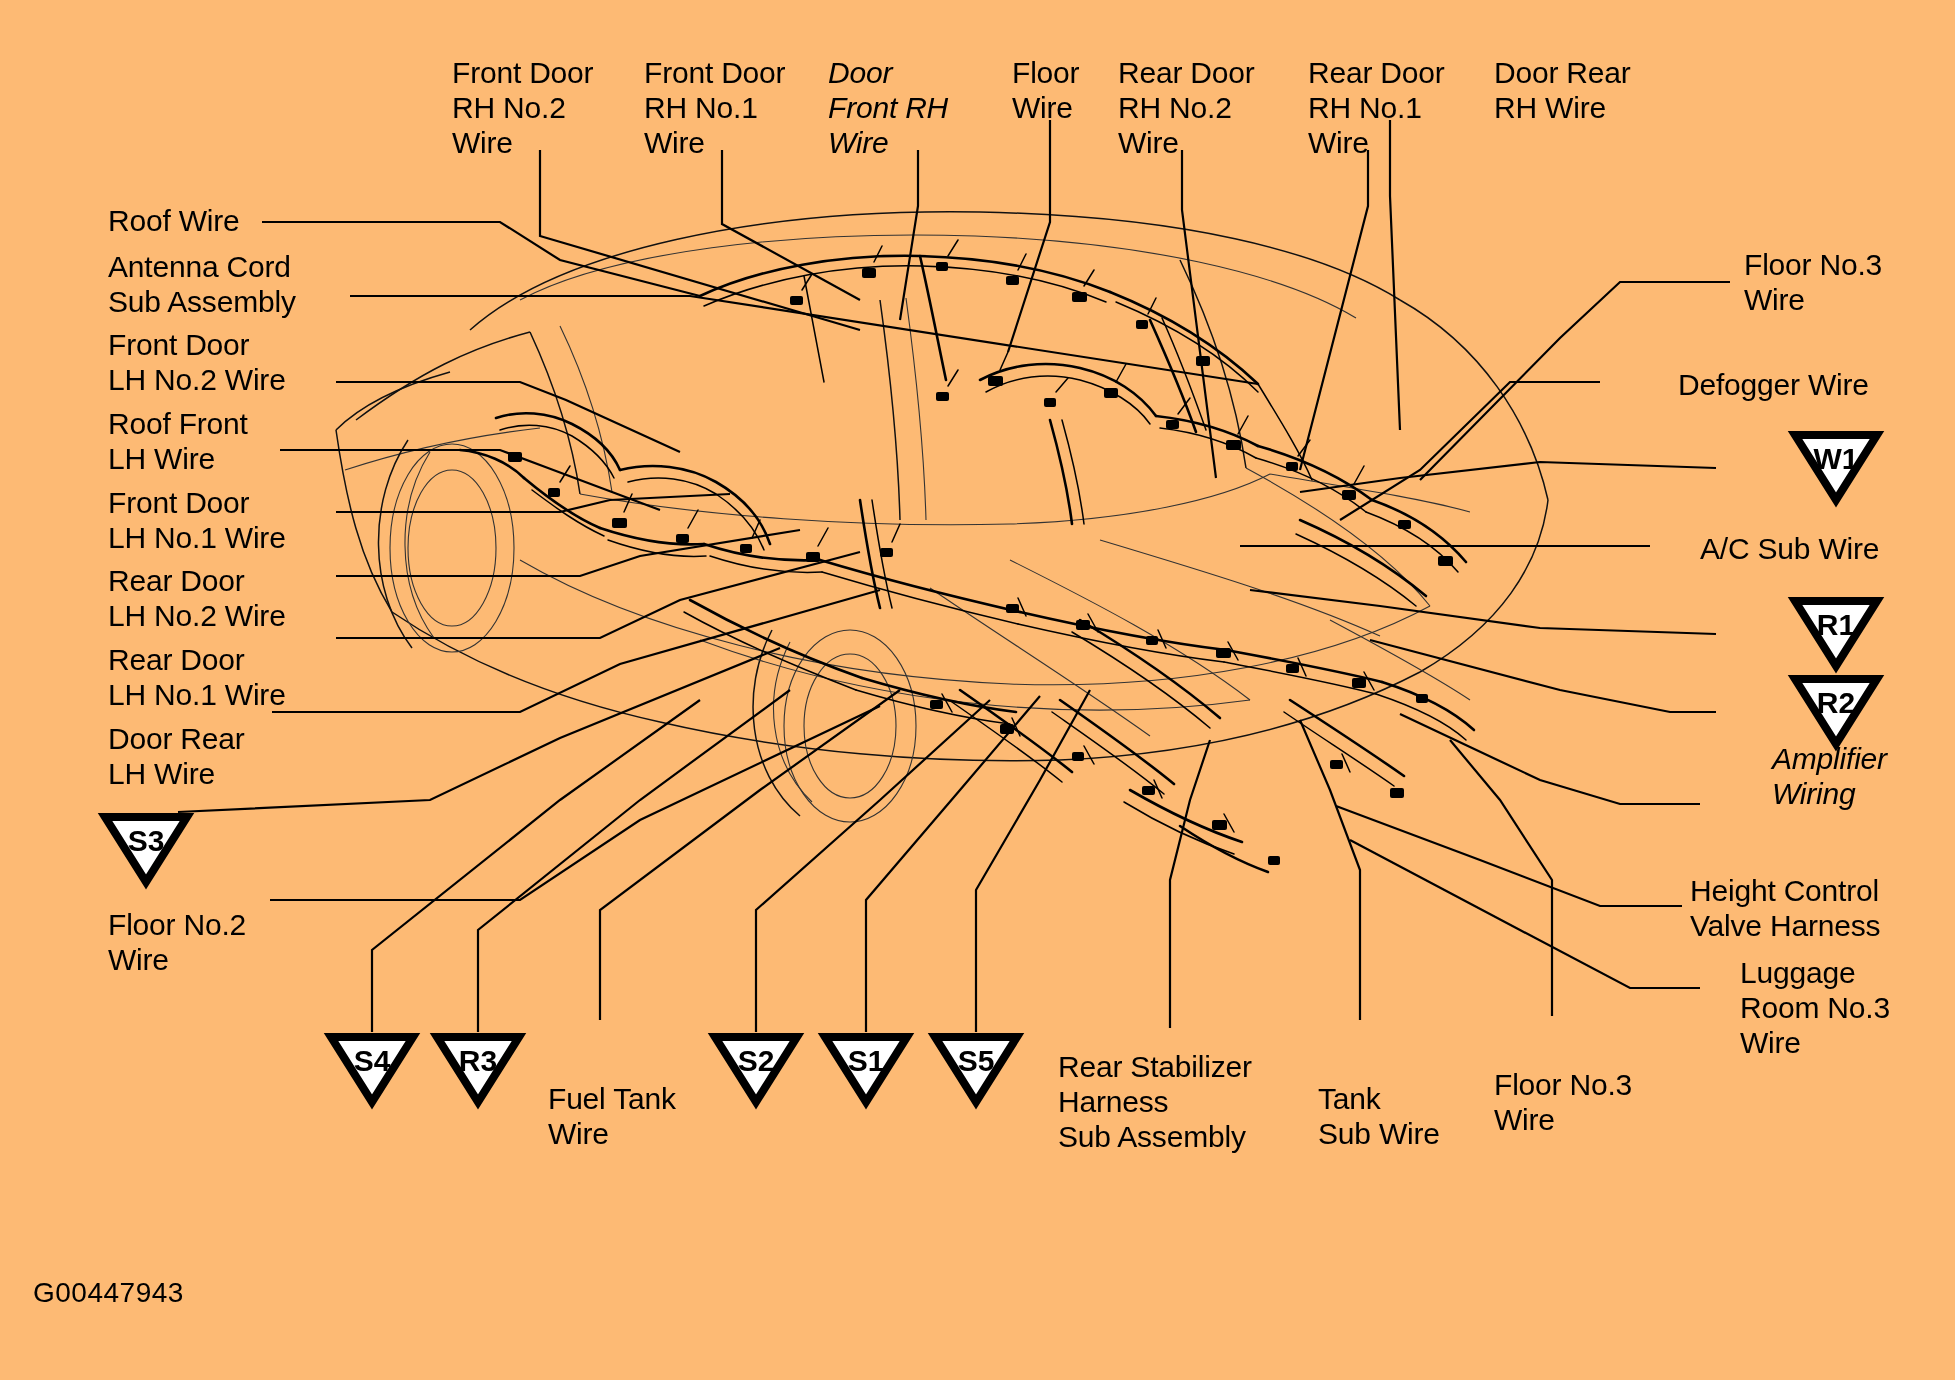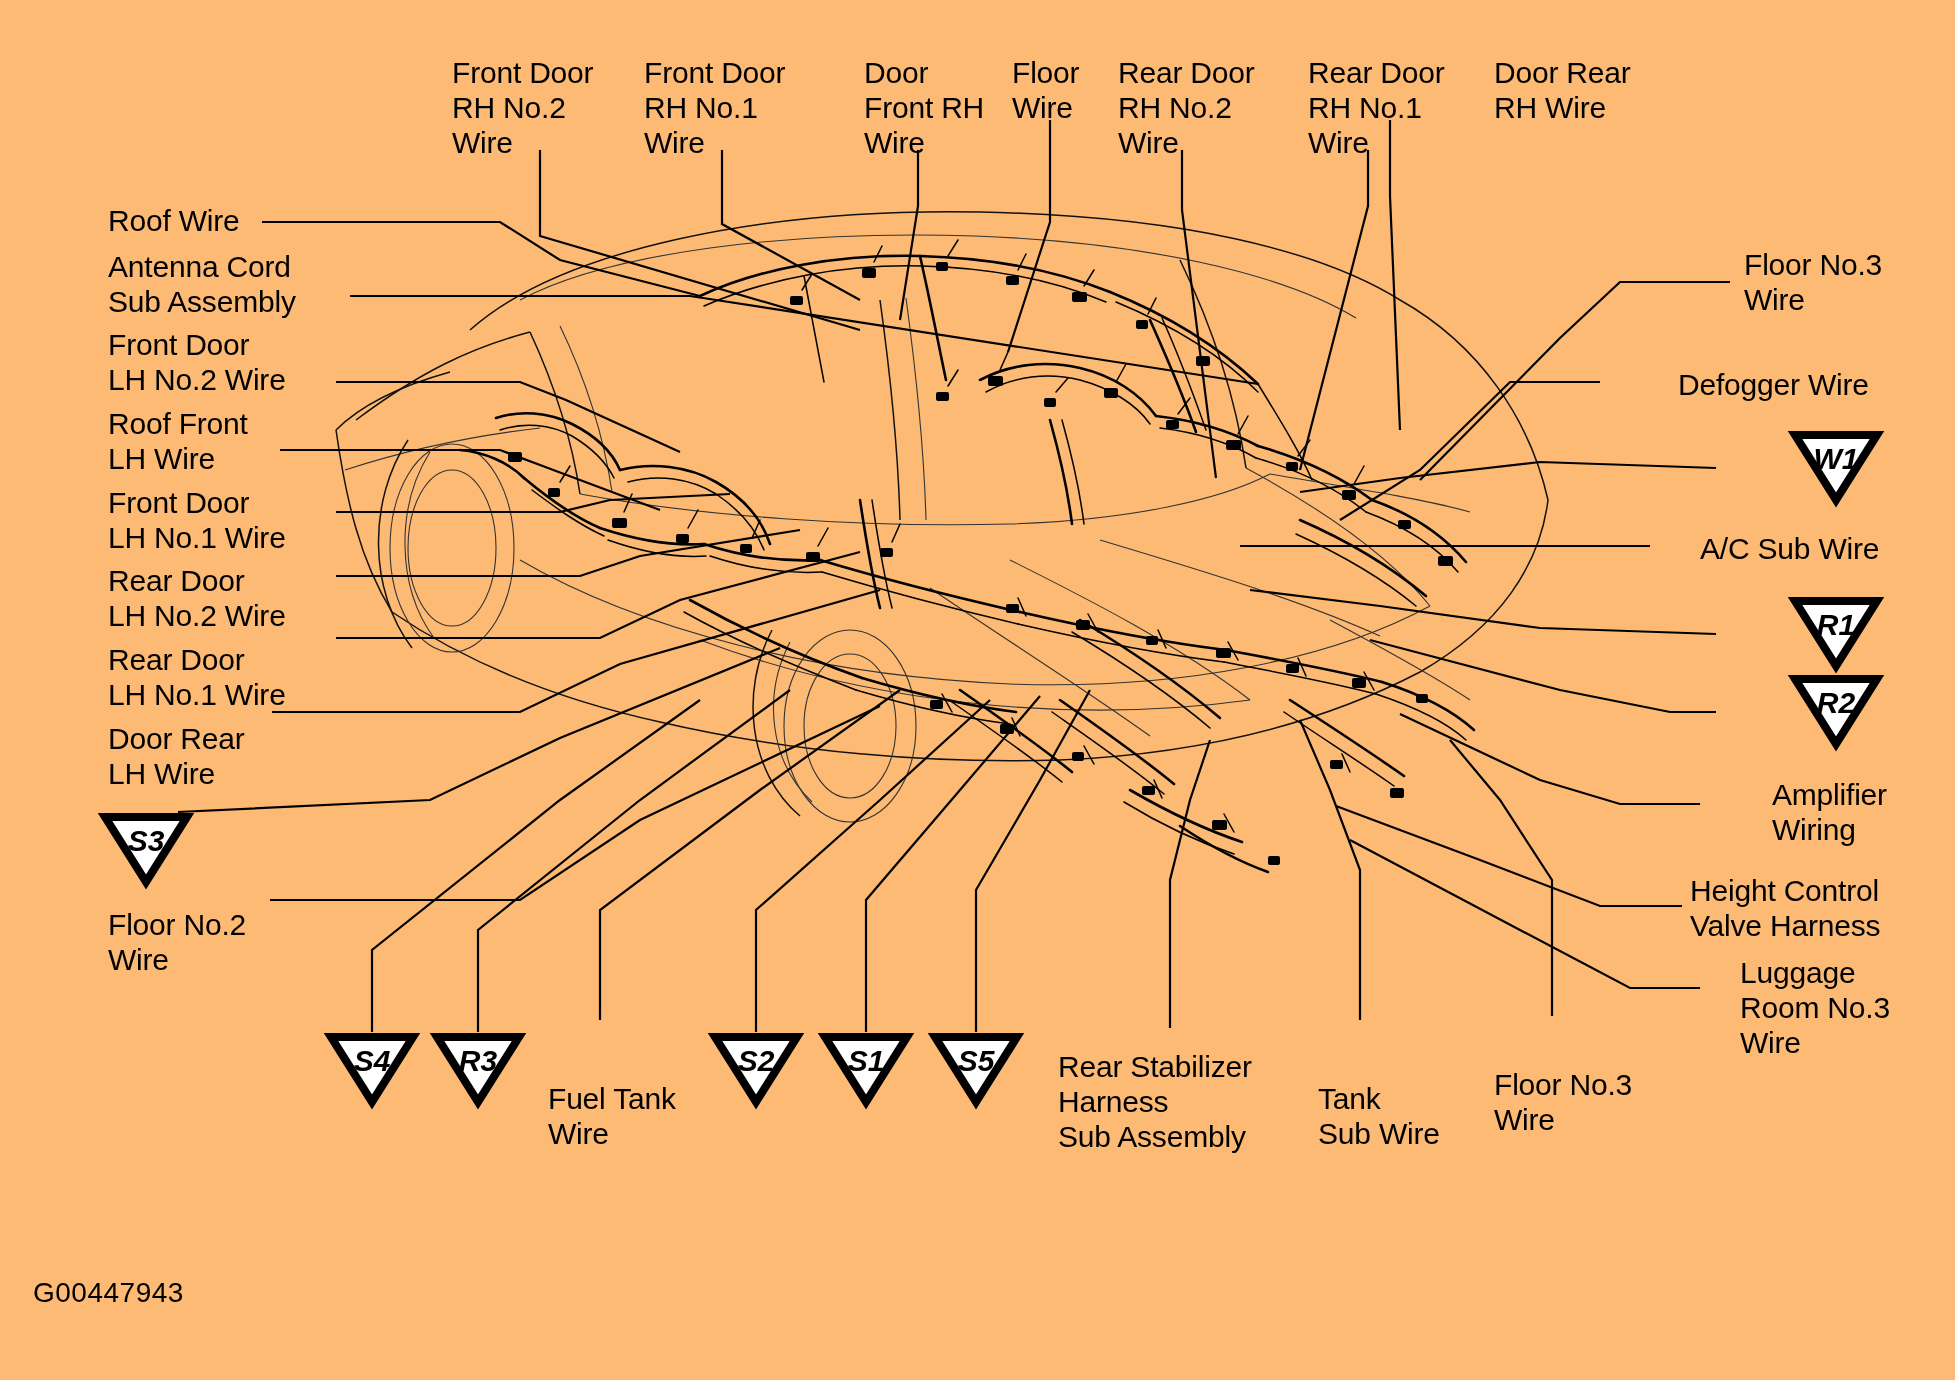--- a/index.html
+++ b/index.html
@@ -39,21 +39,20 @@
     font-size: 28px;
     letter-spacing: 0.5px;
     font-family: "Liberation Sans", sans-serif;
   }
 
   
   .tri-marker {
     position: absolute;
     width: 92px;
     height: 78px;
-    font-style: italic;
   }
   .tri-marker svg { display: block; overflow: visible; }
   .tri-marker .tri-text {
     font-family: "Liberation Sans", sans-serif;
     font-size: 30px;
     font-weight: bold;
     fill: #000;
     text-anchor: middle;
   }
 
@@ -320,21 +319,21 @@
     <path d="M1682 906 L1600 906 L1480 860 L1336 806"></path>
     <path d="M1700 988 L1630 988 L1520 930 L1350 840"></path>
   </svg>
 
   <div class="label" style="left:452px; top:56px;">Front  Door
 RH No.2
 Wire</div>
   <div class="label" style="left:644px; top:56px;">Front Door
 RH No.1
 Wire</div>
-  <div class="label" style="left:864px; top:56px;">Door
+  <div class="label" style="left:828px; top:56px;font-style:italic;">Door
 Front RH
 Wire</div>
   <div class="label" style="left:1012px; top:56px;">Floor
 Wire</div>
   <div class="label" style="left:1118px; top:56px;">Rear Door
 RH No.2
 Wire</div>
   <div class="label" style="left:1308px; top:56px;">Rear Door
 RH No.1
 Wire</div>
@@ -356,21 +355,21 @@
 LH No.1 Wire</div>
   <div class="label" style="left:108px; top:722px;">Door Rear
 LH Wire</div>
   <div class="label" style="left:108px; top:908px;">Floor No.2
 Wire</div>
 
   <div class="label right-align" style="left:1744px; top:248px;">Floor No.3
 Wire</div>
   <div class="label right-align" style="left:1678px; top:368px;">Defogger Wire</div>
   <div class="label right-align" style="left:1700px; top:532px;">A/C Sub Wire</div>
-  <div class="label right-align" style="left:1772px; top:778px;">Amplifier
+  <div class="label right-align" style="left:1772px; top:742px;font-style:italic;">Amplifier
 Wiring</div>
   <div class="label right-align" style="left:1690px; top:874px;">Height Control
 Valve Harness</div>
   <div class="label right-align" style="left:1740px; top:956px;">Luggage
 Room No.3
 Wire</div>
 
   <div class="label" style="left:548px; top:1082px;">Fuel Tank
 Wire</div>
   <div class="label" style="left:1058px; top:1050px;">Rear Stabilizer

